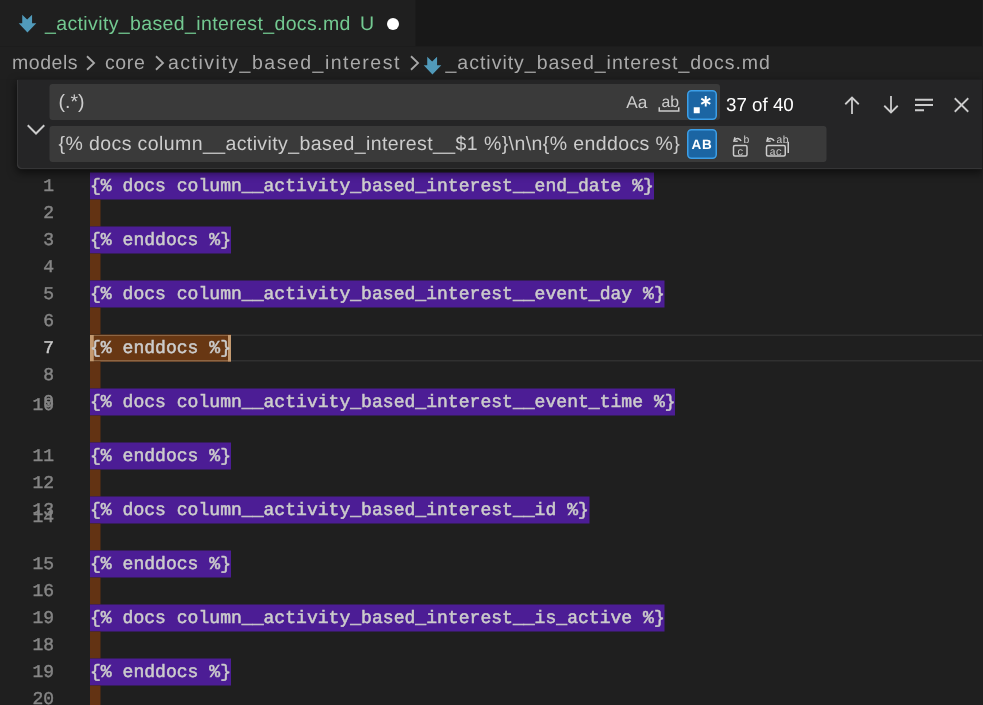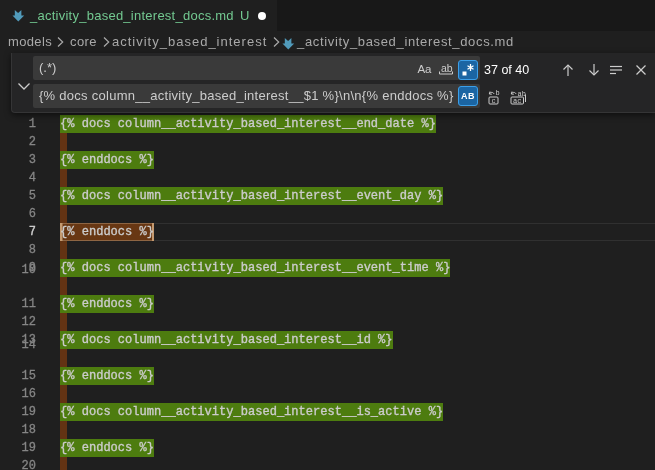--- a/index.html
+++ b/index.html
@@ -16,32 +16,32 @@
   #crumbs{left:0;top:31px;width:655px;height:22px;background:#1f1f1f;color:#a9a9a9;
           font-size:13px;line-height:22px;white-space:nowrap;letter-spacing:0.35px;}
   
   .lnum{position:absolute;left:0;width:36px;text-align:right;height:18px;line-height:18px;
         font-family:"Liberation Mono",monospace;font-size:12px;color:#858585;
         -webkit-text-stroke:0.3px #858585;}
   .lnum.cur{color:#cccccc;-webkit-text-stroke:0.3px #cccccc;}
   .cline{position:absolute;left:60px;height:18px;line-height:18px;white-space:pre;
          font-family:"Liberation Mono",monospace;font-size:12.05px;color:#cccccc;
          -webkit-text-stroke:0.35px #cccccc;}
-  .m{background:#4d7c0f;display:inline-block;height:18px;}
+  .m{background:#4c1d95;display:inline-block;height:18px;}
   .stub{position:absolute;left:60px;width:6.5px;height:18px;background:#633313;}
   .curm{background:#683713;box-shadow:inset 2.5px 0 0 #c49a70, inset -2px 0 0 #c49a70, inset 0 1px 0 #8d6543, inset 0 -1px 0 #8d6543;}
   #clinetop{left:60px;top:223px;width:595px;height:1px;background:#303030;}
   #clinebot{left:60px;top:240px;width:595px;height:1px;background:#303030;}
   
   #widget{left:11px;top:53px;width:644px;height:60px;background:#252526;
           border-bottom-left-radius:4px;box-shadow:0 2px 6px rgba(0,0,0,0.55);
           border-left:1px solid #353536;border-bottom:1px solid #353536;box-sizing:border-box;}
   .input{position:absolute;background:#3a3a3a;border-radius:2px;height:24px;}
   #finput{left:21px;top:3px;width:447px;}
-  #rinput{left:21px;top:31px;width:447px;}
+  #rinput{left:21px;top:31px;width:518px;}
   .itxt{position:absolute;left:6px;top:0;height:24px;line-height:24px;font-size:13px;color:#cccccc;white-space:pre;}
   .ico{position:absolute;color:#cccccc;}
   #optAa{left:404.5px;top:7.5px;width:16px;height:16px;font-size:11.5px;line-height:16px;text-align:center;}
   #optab{left:426px;top:7.5px;width:16px;height:16px;}
   #optre{left:446px;top:7px;width:20px;height:20px;background:#1b65a3;border:1px solid #3c9fe8;
          border-radius:3px;box-sizing:border-box;}
   #optAB{left:446px;top:32.5px;width:20px;height:20px;background:#1b65a3;border:1px solid #3c9fe8;
          border-radius:3px;box-sizing:border-box;color:#ffffff;font-size:9px;line-height:18px;
          text-align:center;font-weight:bold;letter-spacing:0.5px;}
   #count{left:472px;top:7px;height:20px;line-height:20px;font-size:12.5px;color:#ffffff;}

